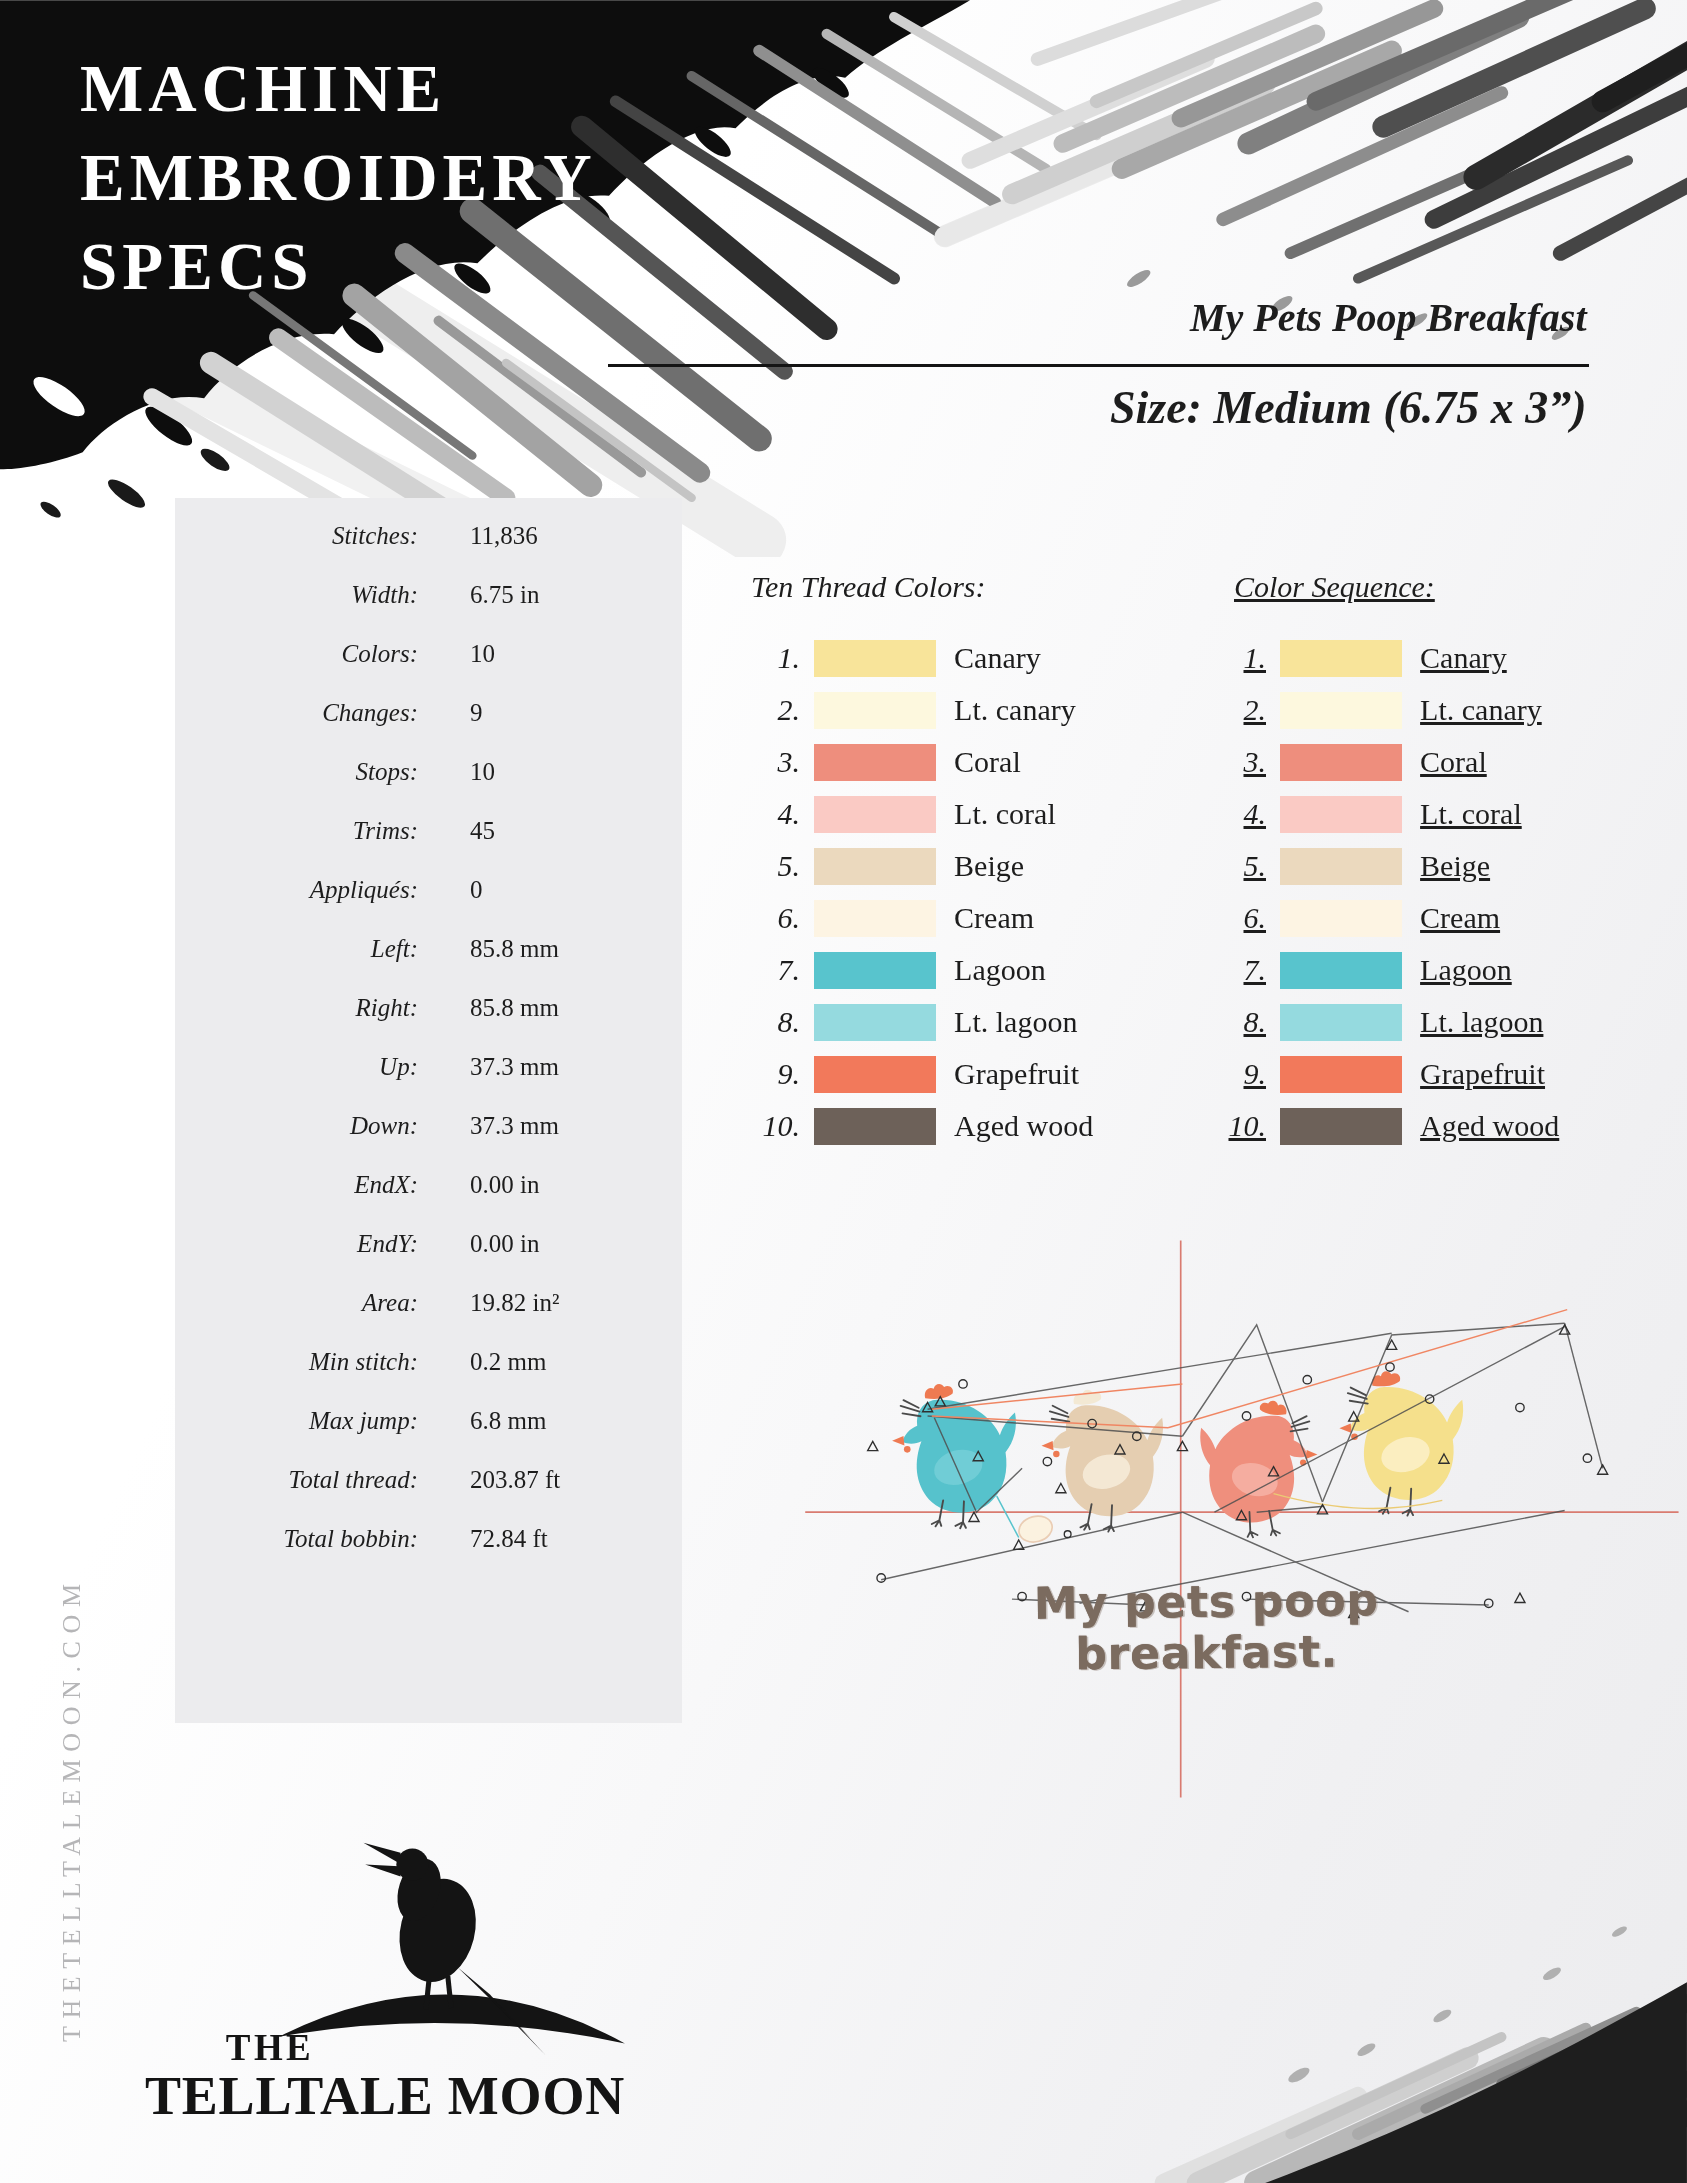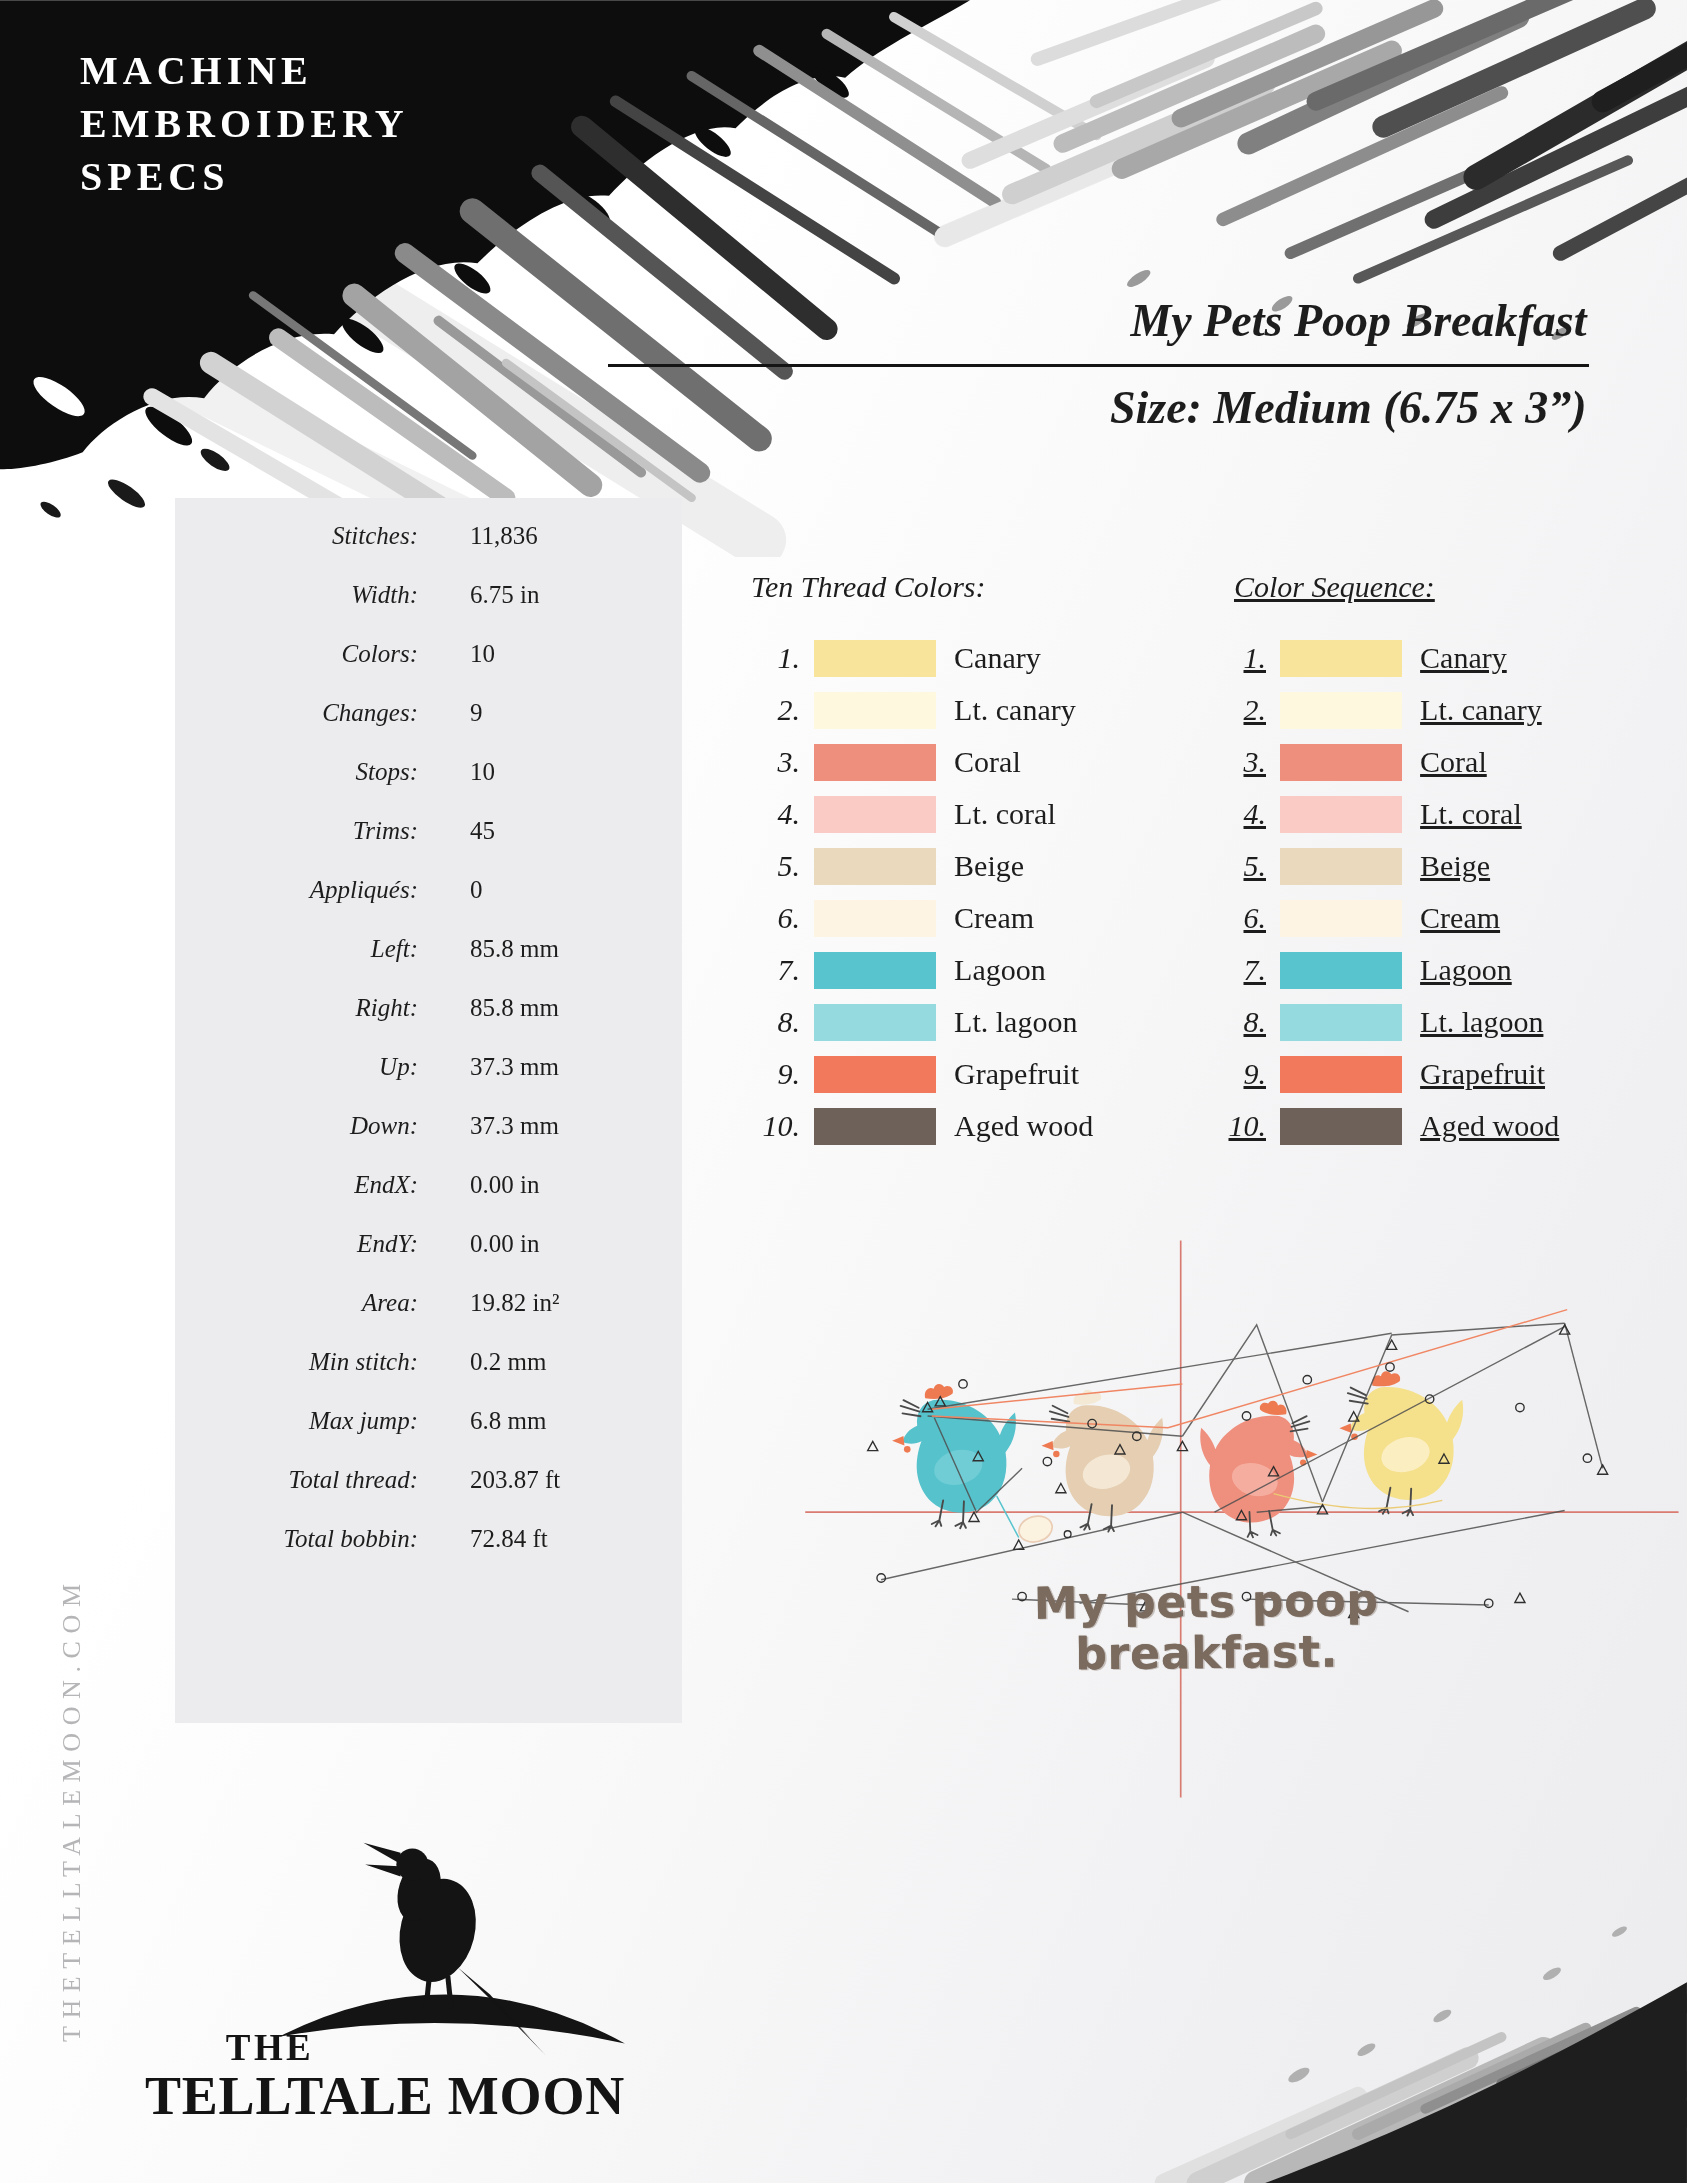--- a/index.html
+++ b/index.html
@@ -7,25 +7,25 @@
     position:relative;width:1687px;height:2183px;overflow:hidden;
     background:linear-gradient(115deg,#ffffff 30%,#f8f8f9 55%,#f0f0f2 80%,#ececee 100%);
     font-family:"Liberation Serif","DejaVu Serif",serif;color:#1d1d1d;
   }
   .abs{position:absolute;}
   svg{display:block;}
 
   
   #main-title{
     left:80px;top:44px;color:#ffffff;font-weight:700;
-    font-size:40px;line-height:1.33;letter-spacing:5px;z-index:5;
+    font-size:67px;line-height:1.33;letter-spacing:5px;z-index:5;
   }
   #main-title span{display:block;}
   #design-header{left:591px;top:0;width:998px;text-align:right;z-index:5;}
-  #design-name{position:absolute;right:2.5px;top:294px;font-size:46px;font-style:italic;font-weight:700;white-space:nowrap;}
+  #design-name{position:absolute;right:2.5px;top:294px;font-size:40px;font-style:italic;font-weight:700;white-space:nowrap;}
   #design-divider{position:absolute;left:17px;right:0;top:364px;height:3.4px;background:#141414;}
   #design-size{position:absolute;right:2.5px;top:381px;font-size:46px;font-style:italic;font-weight:700;white-space:nowrap;}
 
   
   #spec-panel{
     left:175px;top:498px;width:507px;height:1225px;background:#ececee;z-index:4;
     padding:0;box-sizing:border-box;
   }
   #spec-rows{padding-top:23.6px;}
   .spec-row{display:flex;align-items:flex-start;height:59px;font-size:25px;}

